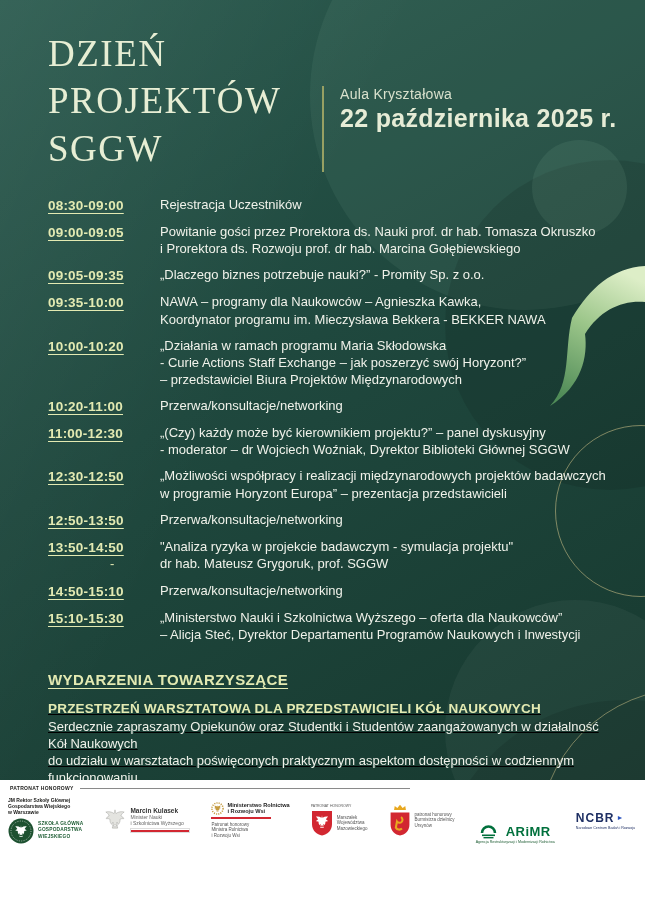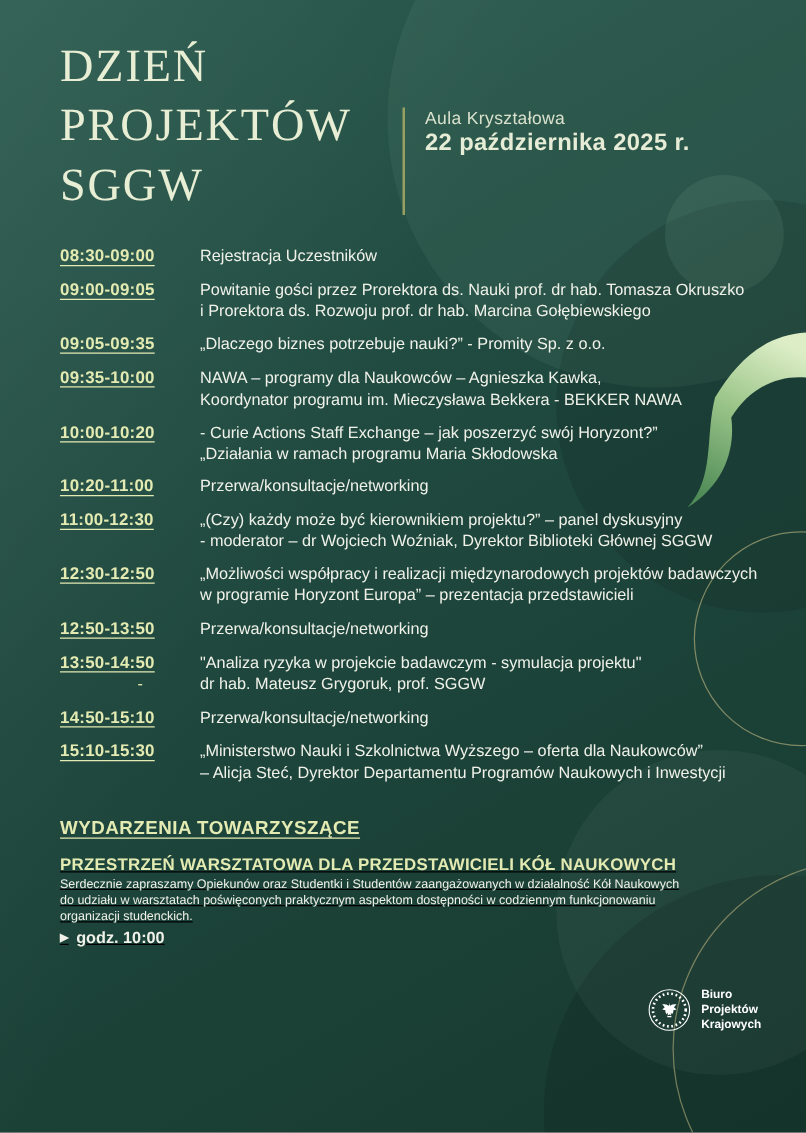--- a/index.html
+++ b/index.html
@@ -2,21 +2,21 @@
 <html><head>
 <meta charset="utf-8">
 <style>
   html,body{margin:0;padding:0;background:#222;}
   .page{
     width:645px;height:906px;position:relative;overflow:hidden;
     font-family:"Liberation Sans",sans-serif;background:#fff;
   }
   
   .poster{
-    position:relative;width:645px;height:906px;overflow:hidden;
+    position:relative;width:645px;height:780px;overflow:hidden;
     background:linear-gradient(150deg,#2a5a4e 0%,#1f483e 45%,#17392f 100%);
   }
   .poster::before{
     content:"";position:absolute;inset:0;
     background:linear-gradient(115deg,rgba(255,255,255,0.06),rgba(255,255,255,0) 42%);
     pointer-events:none;
   }
   .deco{position:absolute;border-radius:50%;}
   .c1{width:430px;height:430px;right:-95px;top:-120px;background:rgba(140,190,165,0.09);}
   .c2{width:95px;height:95px;right:18px;top:140px;background:rgba(160,210,180,0.10);}
@@ -28,40 +28,40 @@
   .ribbon{position:absolute;right:0;top:250px;width:105px;height:165px;}
   
   .header{position:relative;display:flex;padding:30px 16px 0 48px;z-index:2;}
   .title{
     font-family:"Liberation Serif","DejaVu Serif",serif;
     font-size:37px;line-height:1.28;color:#e7eed4;letter-spacing:1.5px;font-weight:400;
     width:270px;flex:none;white-space:pre-line;
   }
   .hdr-right{margin-top:56px;margin-left:4px;border-left:2px solid #97a063;padding-left:16px;}
   .venue{font-size:14px;font-weight:300;color:#d9e1cd;letter-spacing:0.3px;}
-  .date{font-size:19px;font-weight:700;color:#e6ecd6;margin-top:2px;letter-spacing:0.3px;}
+  .date{font-size:25px;font-weight:700;color:#e6ecd6;margin-top:2px;letter-spacing:0.3px;}
   
   .schedule{position:relative;z-index:2;margin:24px 36px 0 48px;}
   .row{display:flex;margin-bottom:9px;align-items:flex-start;}
   .timecol{width:112px;min-width:112px;}
   .time{
     display:inline-block;font-size:13.5px;font-weight:700;color:#e3eab2;letter-spacing:0.2px;
     text-decoration:underline;text-underline-offset:3px;text-decoration-thickness:1px;
   }
   .time-cont{font-size:13px;color:#e3eab2;padding-left:62px;line-height:1.3;}
   .desc{font-size:13px;color:#f0f2ea;line-height:1.32;}
   
   .side-events{position:relative;z-index:2;margin:28px 36px 0 48px;}
   .se-heading{
     display:inline-block;font-size:15px;font-weight:700;color:#e3eab2;letter-spacing:0.4px;
     text-decoration:underline;text-underline-offset:3px;margin-bottom:13px;text-align:center;
   }
   .se-item{margin-bottom:15px;text-decoration:underline;}
   .se-title{font-size:13.5px;font-weight:700;color:#e3eab2;letter-spacing:0.2px;margin-bottom:2px;}
-  .se-line{font-size:10px;color:#f0f2ea;line-height:1.32;}
+  .se-line{font-size:13px;color:#f0f2ea;line-height:1.32;}
   .se-time{font-size:13px;font-weight:600;color:#f0f2ea;margin-top:2px;}
   .se-time .tri{font-size:9px;margin-right:6px;vertical-align:1px;}
   
   .badge{position:absolute;left:518px;top:788px;display:flex;align-items:center;gap:8px;z-index:3;}
   .badge-text{font-size:9.5px;font-weight:700;color:#ffffff;line-height:1.25;}
   
   .footer{position:relative;width:645px;height:74px;background:#ffffff;padding-top:5px;box-sizing:border-box;}
   .f-label-row{display:flex;align-items:center;gap:6px;padding-left:10px;}
   .f-label{font-size:5px;font-weight:700;color:#1c1c1a;letter-spacing:0.3px;white-space:nowrap;}
   .f-rule{height:1px;background:#8a8a8a;width:330px;}
@@ -167,22 +167,23 @@
         <div class="timecol"><span class="time">09:35-10:00</span></div>
         <div class="desc">
           <div>NAWA – programy dla Naukowców – Agnieszka Kawka,</div>
           <div>Koordynator programu im. Mieczysława Bekkera - BEKKER NAWA</div>
         </div>
       </div>
 
       <div class="row">
         <div class="timecol"><span class="time">10:00-10:20</span></div>
         <div class="desc">
+          <div>„Działania w ramach programu Maria Skłodowska</div>
           <div>- Curie Actions Staff Exchange – jak poszerzyć swój Horyzont?”</div>
-          <div>„Działania w ramach programu Maria Skłodowska</div>
+          <div>– przedstawiciel Biura Projektów Międzynarodowych</div>
         </div>
       </div>
 
       <div class="row">
         <div class="timecol"><span class="time">10:20-11:00</span></div>
         <div class="desc">
           <div>Przerwa/konsultacje/networking</div>
         </div>
       </div>
 

